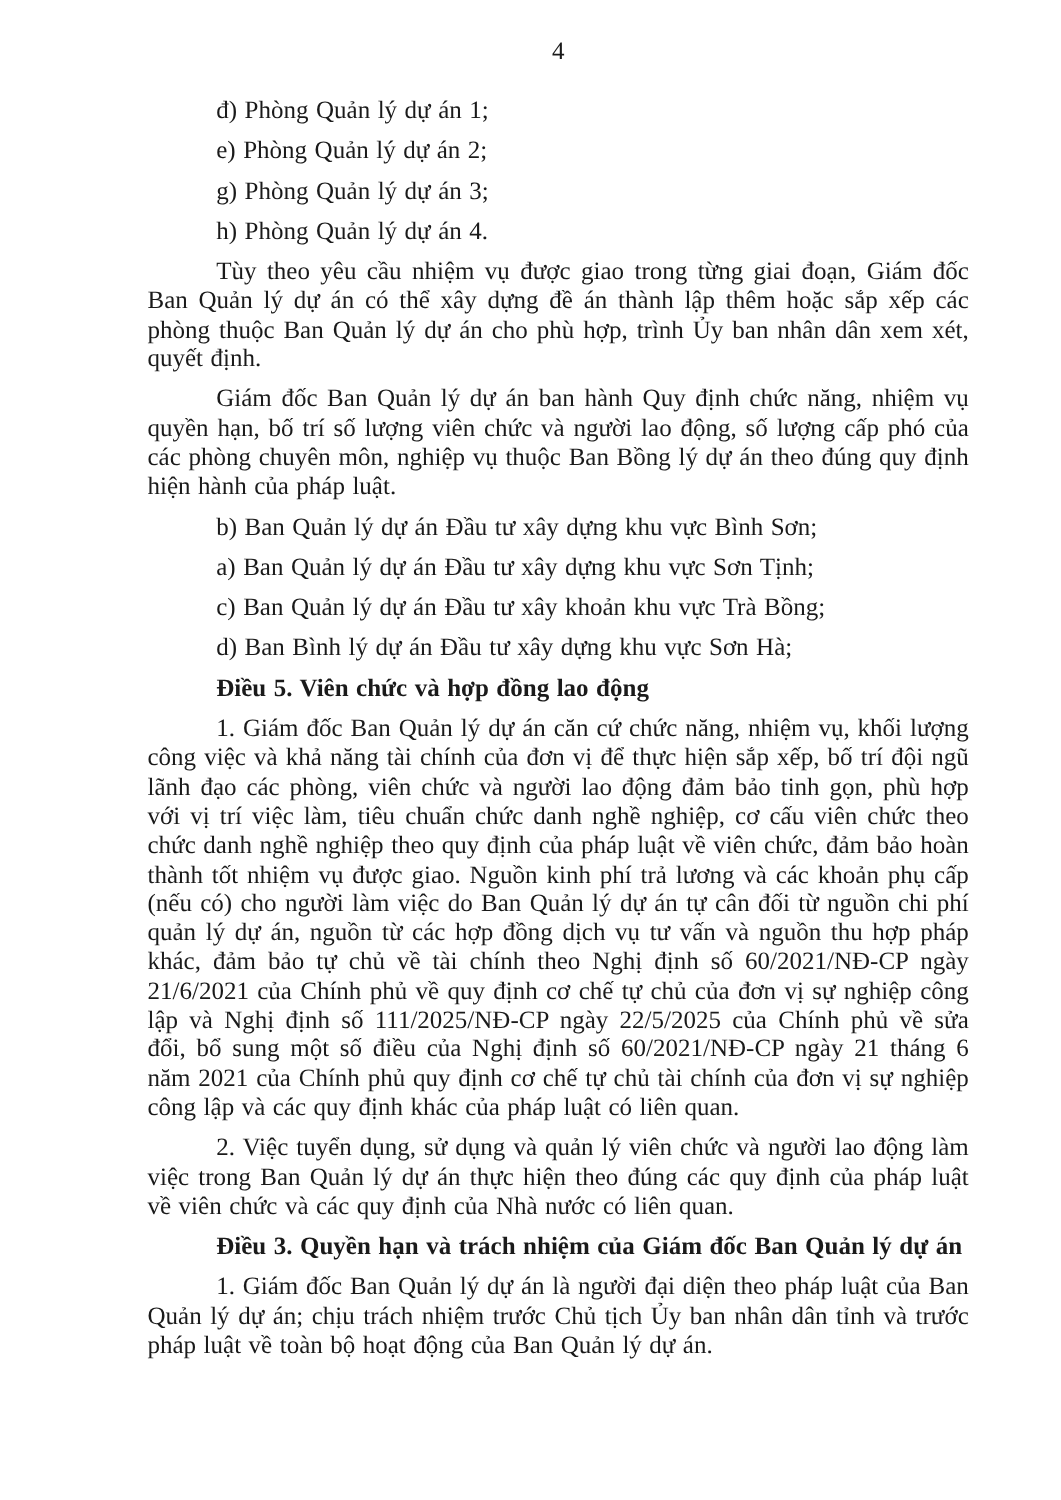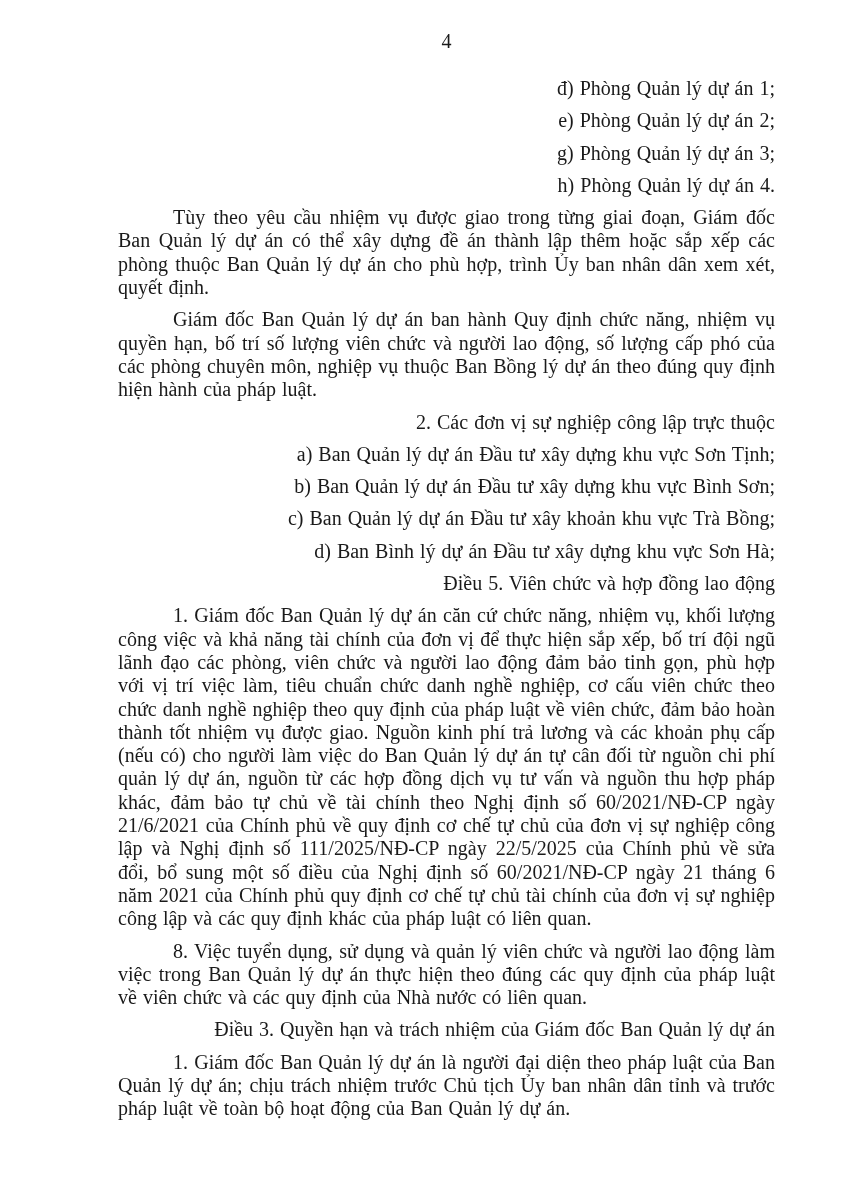--- a/index.html
+++ b/index.html
@@ -26,52 +26,51 @@
   }
   .para {
     font-size: 20px;
     line-height: 23.3px;
     margin: 0 0 9px 0;
     text-indent: 55px;
     text-align: justify;
     word-spacing: 1px;
   }
   .single {
-    text-align: right;
+    text-align: left;
   }
   .heading {
-    font-weight: normal;
+    font-weight: bold;
   }
 </style>
 </head>
 <body>
 
 <div class="page">
 
   <div class="page-number">4</div>
 
   <p class="para single">đ) Phòng Quản lý dự án 1;</p>
   <p class="para single">e) Phòng Quản lý dự án 2;</p>
   <p class="para single">g) Phòng Quản lý dự án 3;</p>
   <p class="para single">h) Phòng Quản lý dự án 4.</p>
 
   <p class="para">Tùy theo yêu cầu nhiệm vụ được giao trong từng giai đoạn, Giám đốc Ban Quản lý dự án có thể xây dựng đề án thành lập thêm hoặc sắp xếp các phòng thuộc Ban Quản lý dự án cho phù hợp, trình Ủy ban nhân dân xem xét, quyết định.</p>
 
   <p class="para">Giám đốc Ban Quản lý dự án ban hành Quy định chức năng, nhiệm vụ quyền hạn, bố trí số lượng viên chức và người lao động, số lượng cấp phó của các phòng chuyên môn, nghiệp vụ thuộc Ban Bồng lý dự án theo đúng quy định hiện hành của pháp luật.</p>
 
-  <p class="para single">2. Các đơn vị sự nghiệp công lập trực thuộc</p>
 
+  <p class="para single">b) Ban Quản lý dự án Đầu tư xây dựng khu vực Bình Sơn;</p>
   <p class="para single">a) Ban Quản lý dự án Đầu tư xây dựng khu vực Sơn Tịnh;</p>
-  <p class="para single">b) Ban Quản lý dự án Đầu tư xây dựng khu vực Bình Sơn;</p>
   <p class="para single">c) Ban Quản lý dự án Đầu tư xây khoản khu vực Trà Bồng;</p>
   <p class="para single">d) Ban Bình lý dự án Đầu tư xây dựng khu vực Sơn Hà;</p>
 
   <p class="para single heading">Điều 5. Viên chức và hợp đồng lao động</p>
 
   <p class="para">1. Giám đốc Ban Quản lý dự án căn cứ chức năng, nhiệm vụ, khối lượng công việc và khả năng tài chính của đơn vị để thực hiện sắp xếp, bố trí đội ngũ lãnh đạo các phòng, viên chức và người lao động đảm bảo tinh gọn, phù hợp với vị trí việc làm, tiêu chuẩn chức danh nghề nghiệp, cơ cấu viên chức theo chức danh nghề nghiệp theo quy định của pháp luật về viên chức, đảm bảo hoàn thành tốt nhiệm vụ được giao. Nguồn kinh phí trả lương và các khoản phụ cấp (nếu có) cho người làm việc do Ban Quản lý dự án tự cân đối từ nguồn chi phí quản lý dự án, nguồn từ các hợp đồng dịch vụ tư vấn và nguồn thu hợp pháp khác, đảm bảo tự chủ về tài chính theo Nghị định số 60/2021/NĐ-CP ngày 21/6/2021 của Chính phủ về quy định cơ chế tự chủ của đơn vị sự nghiệp công lập và Nghị định số 111/2025/NĐ-CP ngày 22/5/2025 của Chính phủ về sửa đổi, bổ sung một số điều của Nghị định số 60/2021/NĐ-CP ngày 21 tháng 6 năm 2021 của Chính phủ quy định cơ chế tự chủ tài chính của đơn vị sự nghiệp công lập và các quy định khác của pháp luật có liên quan.</p>
 
-  <p class="para">8. Việc tuyển dụng, sử dụng và quản lý viên chức và người lao động làm việc trong Ban Quản lý dự án thực hiện theo đúng các quy định của pháp luật về viên chức và các quy định của Nhà nước có liên quan.</p>
+  <p class="para">2. Việc tuyển dụng, sử dụng và quản lý viên chức và người lao động làm việc trong Ban Quản lý dự án thực hiện theo đúng các quy định của pháp luật về viên chức và các quy định của Nhà nước có liên quan.</p>
 
   <p class="para single heading">Điều 3. Quyền hạn và trách nhiệm của Giám đốc Ban Quản lý dự án</p>
 
   <p class="para">1. Giám đốc Ban Quản lý dự án là người đại diện theo pháp luật của Ban Quản lý dự án; chịu trách nhiệm trước Chủ tịch Ủy ban nhân dân tỉnh và trước pháp luật về toàn bộ hoạt động của Ban Quản lý dự án.</p>
 
 </div>
 
 </body></html>

